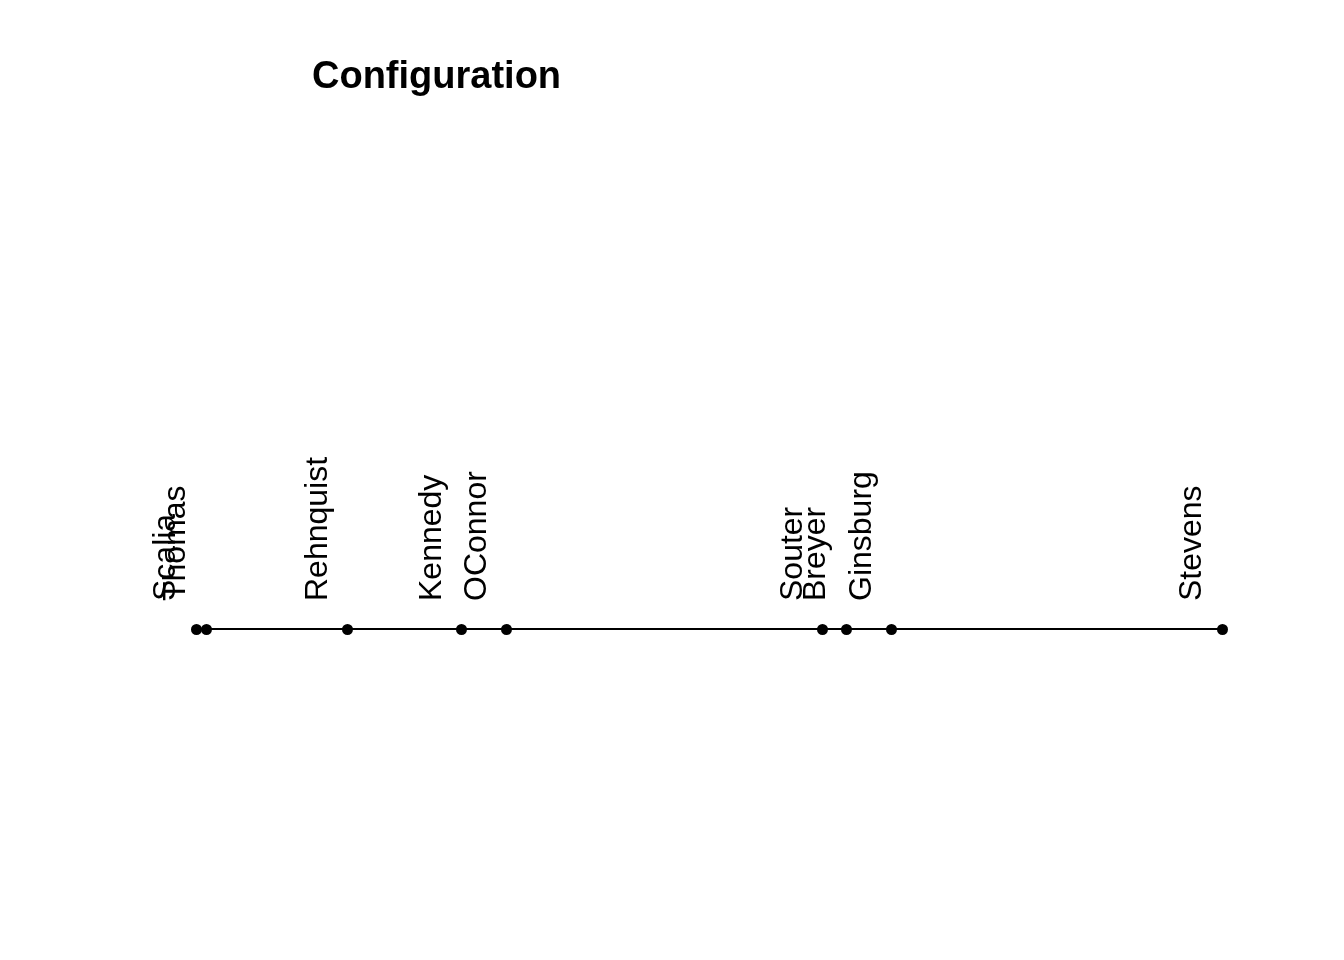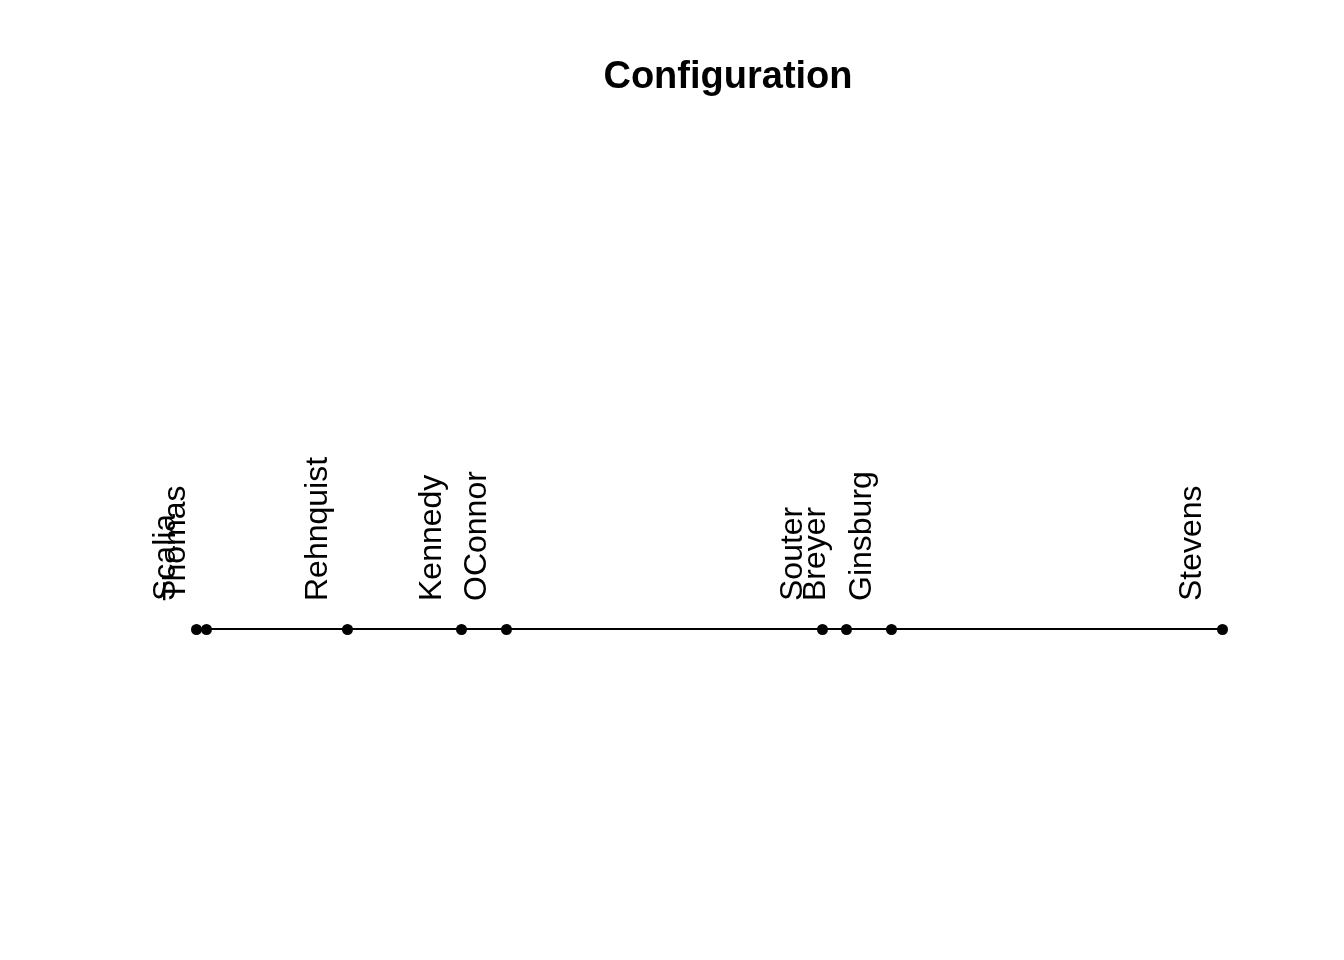--- a/index.html
+++ b/index.html
@@ -16,25 +16,24 @@
     color: #000000;
   }
   .plot-canvas {
     position: absolute;
     left: 0; top: 0;
     width: 1344px;
     height: 960px;
   }
   .chart-title {
     position: absolute;
-    left: 328px;
+    left: 312px;
     top: 53px;
     width: 800px;
     margin: 0;
-    text-align: center;
     font-size: 38px;
     line-height: 44px;
     font-weight: bold;
     letter-spacing: 0;
   }
   .config-line {
     position: absolute;
     top: 628px;
     height: 2px;
     background: #000000;

